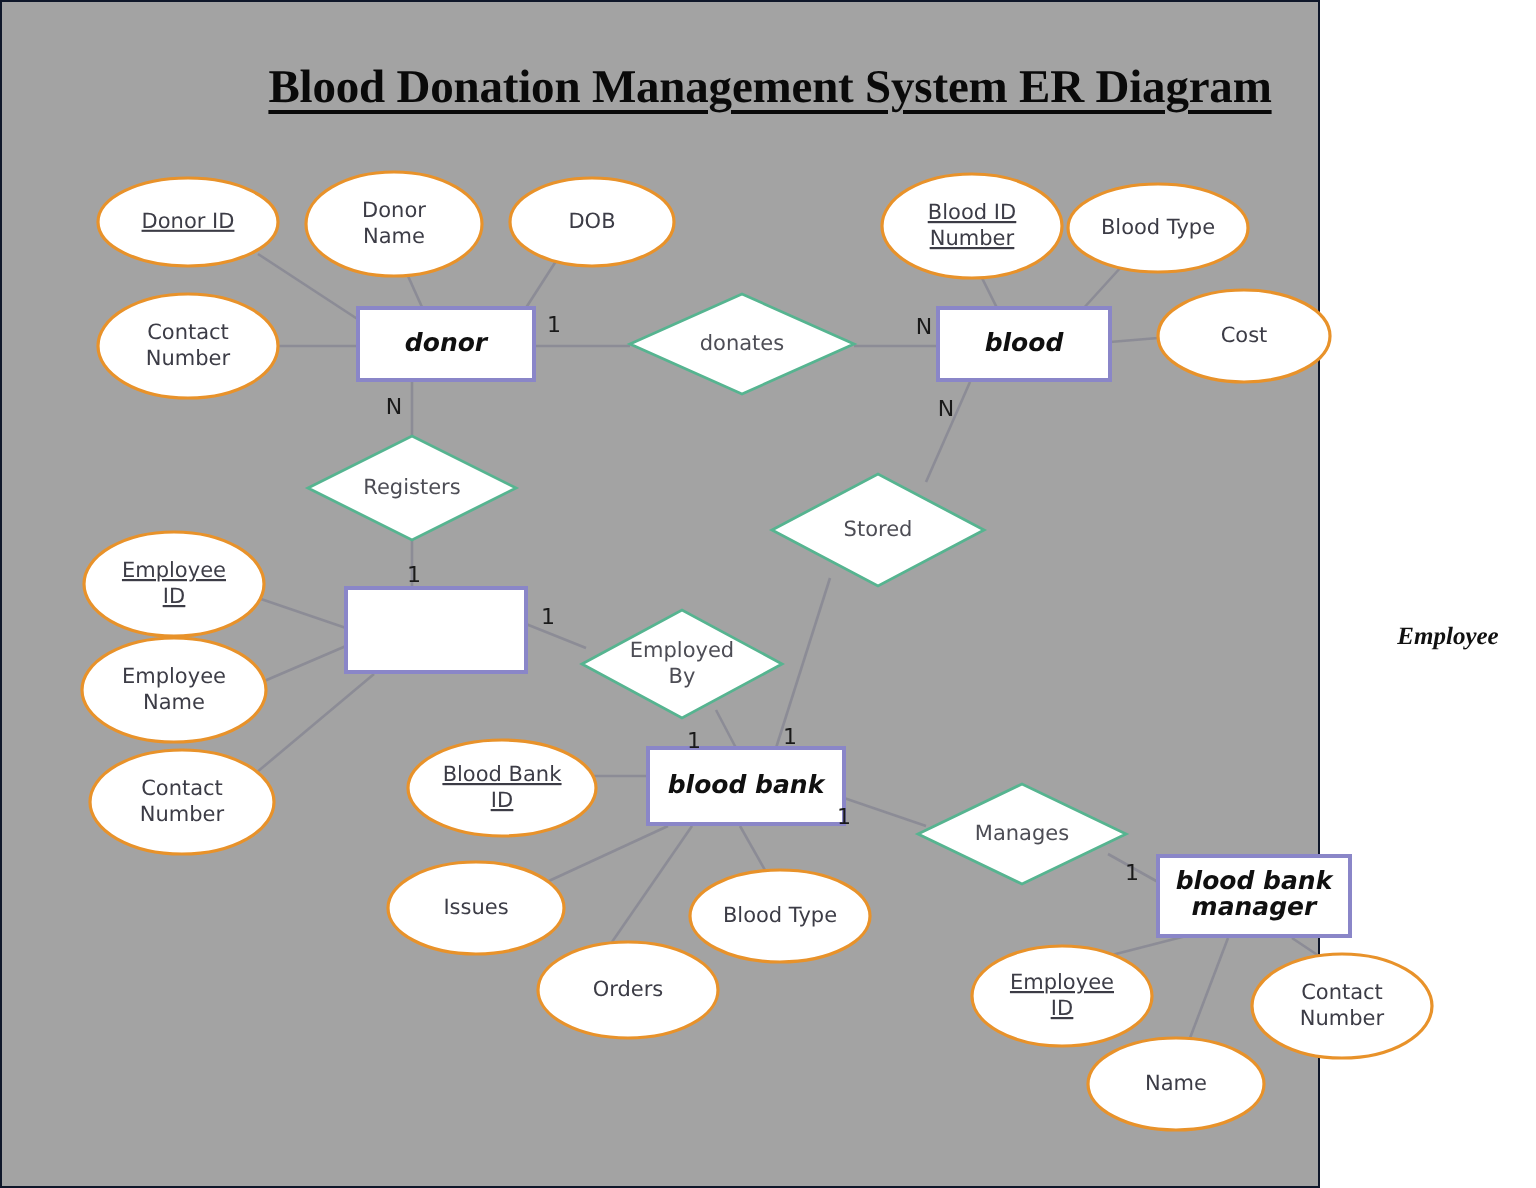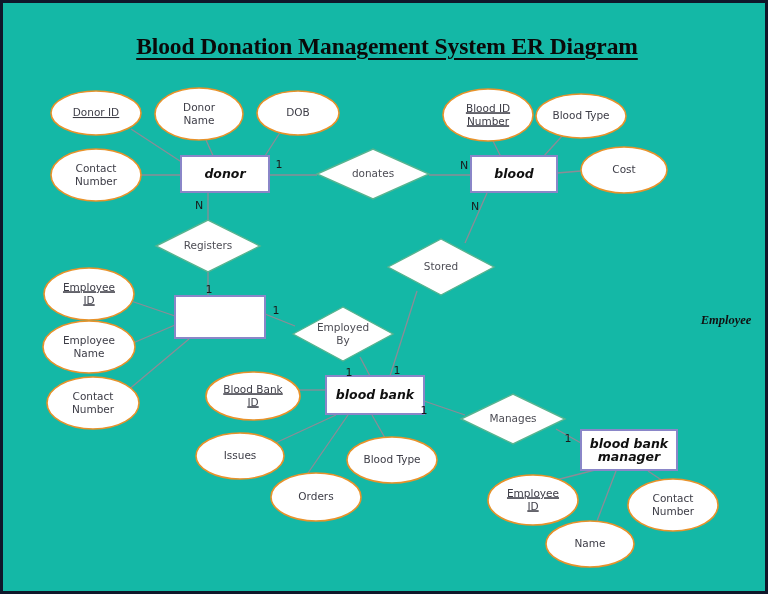--- a/index.html
+++ b/index.html
@@ -9,25 +9,25 @@
     background: #ffffff;
   }
   body {
     width: 768px;
     height: 594px;
     font-family: "Liberation Sans", sans-serif;
     overflow: hidden;
   }
   #page {
     position: relative;
-    width: 768px;
+    width: 660px;
     height: 594px;
-    background: #14b8a6;
+    background: #a3a3a3;
     box-sizing: border-box;
-    border: 3px solid #0f172a;
+    border: 1px solid #0f172a;
   }
   #diagram-title {
     position: absolute;
     left: 0;
     top: 30px;
     width: 768px;
     text-align: center;
     font-family: "Liberation Serif", "DejaVu Serif", serif;
     font-weight: bold;
     font-size: 23.5px;

